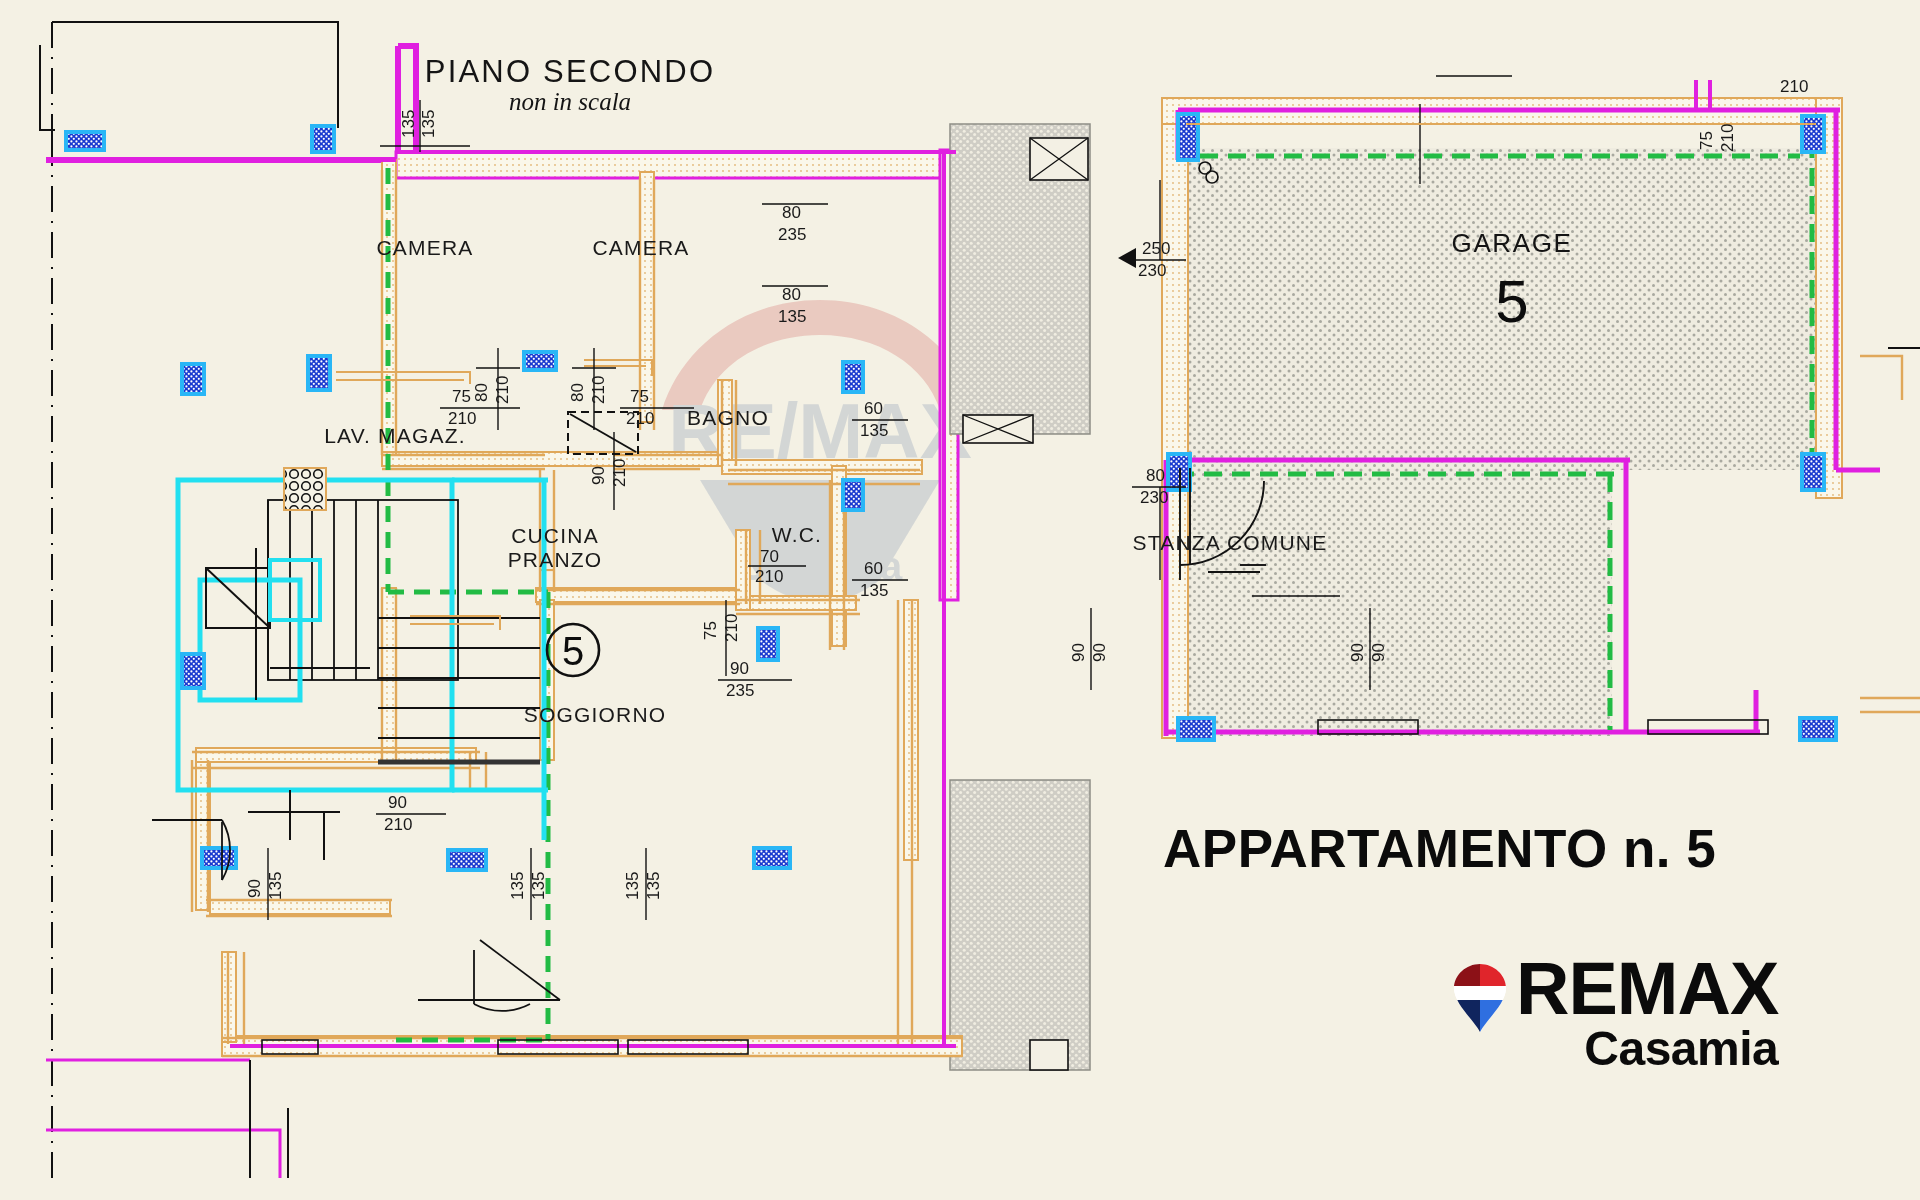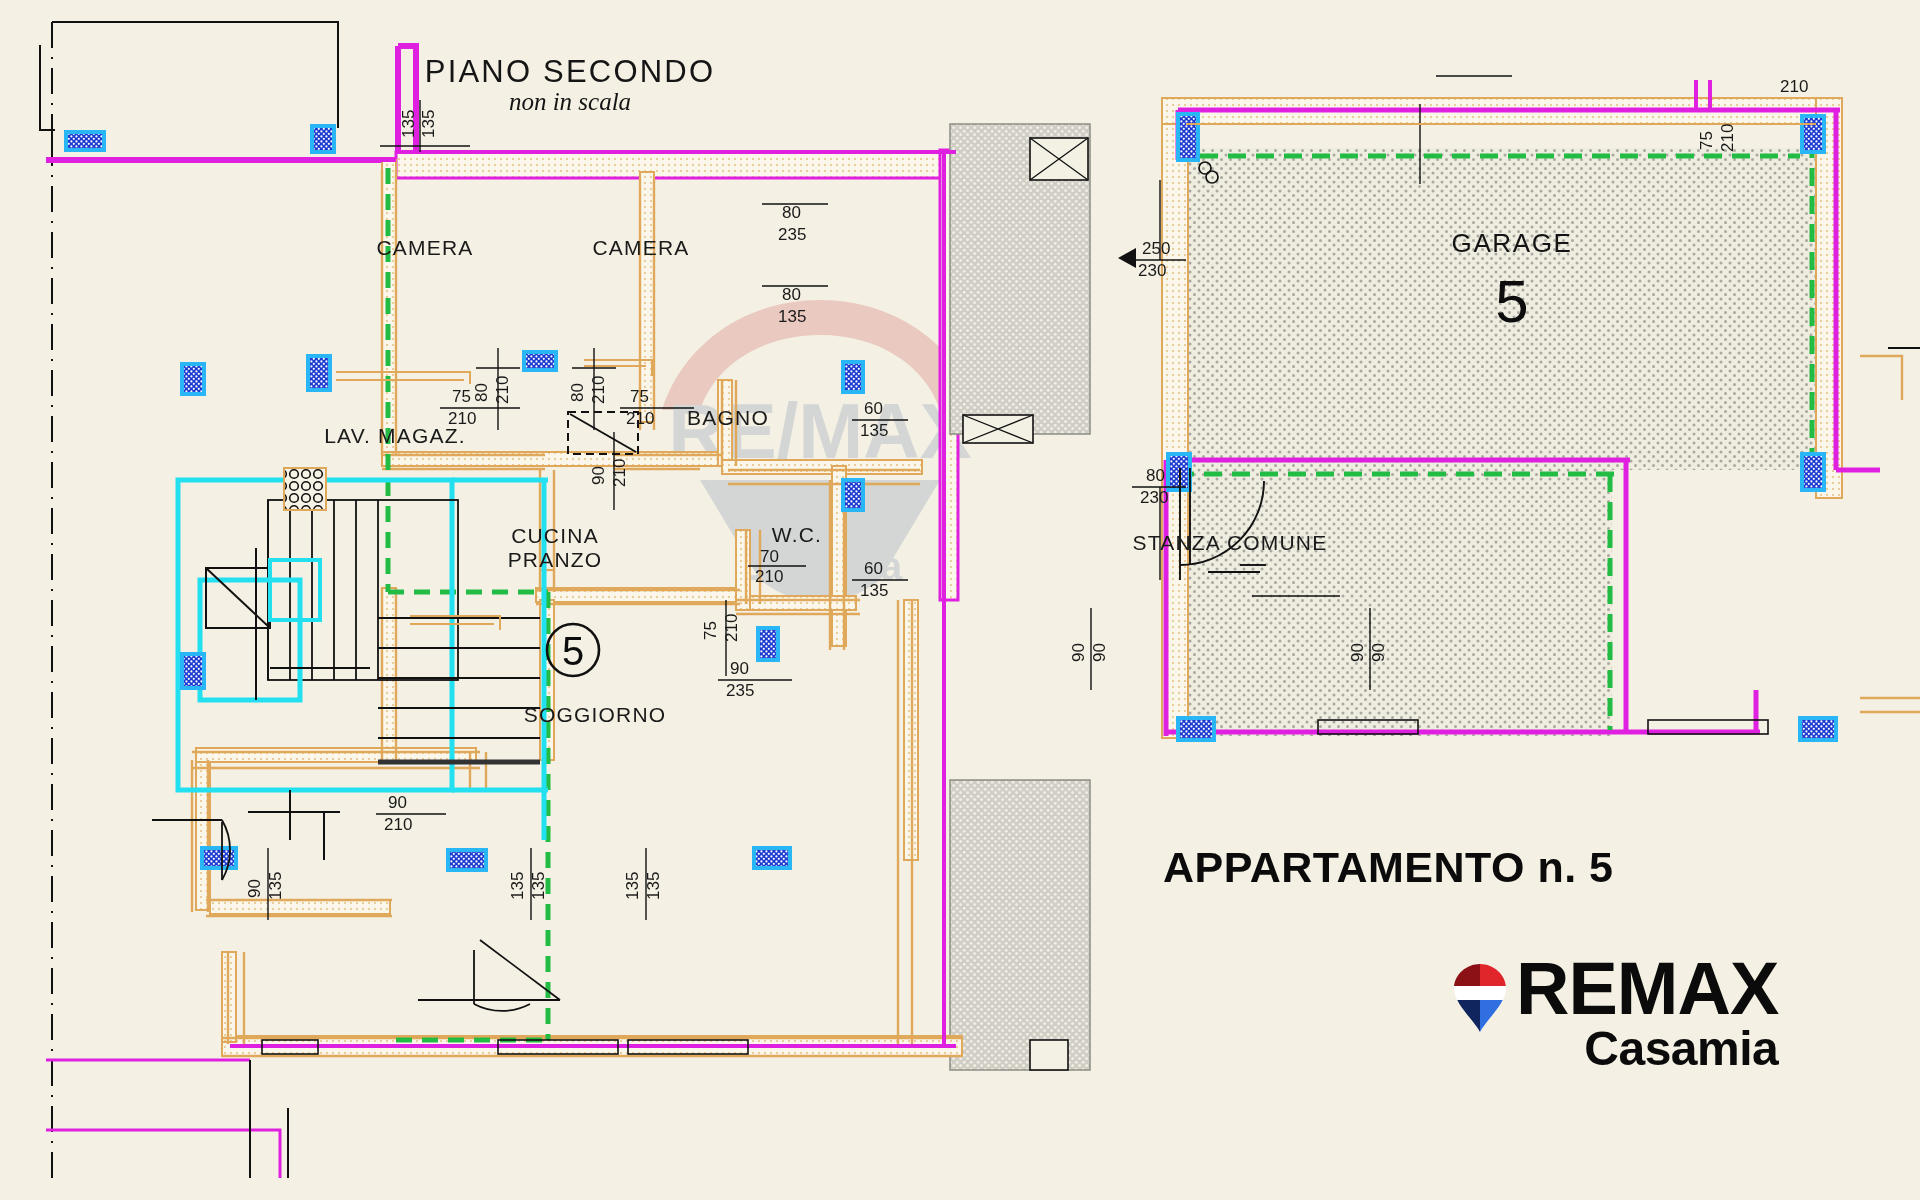--- a/index.html
+++ b/index.html
@@ -62,24 +62,24 @@
     fill: #0d0d0d;
   }
   .txt-marker {
     font-family: "Liberation Sans", sans-serif;
     font-size: 40px;
     fill: #0d0d0d;
   }
   .heading-appt {
     position: absolute;
     left: 1163px;
-    top: 843px;
+    top: 818px;
     font-family: "Liberation Sans", sans-serif;
     font-weight: bold;
-    font-size: 43px;
+    font-size: 53px;
     letter-spacing: 0.5px;
     color: #0b0b0b;
     white-space: nowrap;
     text-align: center;
   }
   .logo-wrap {
     position: absolute;
     left: 1452px;
     top: 958px;
     display: flex;

